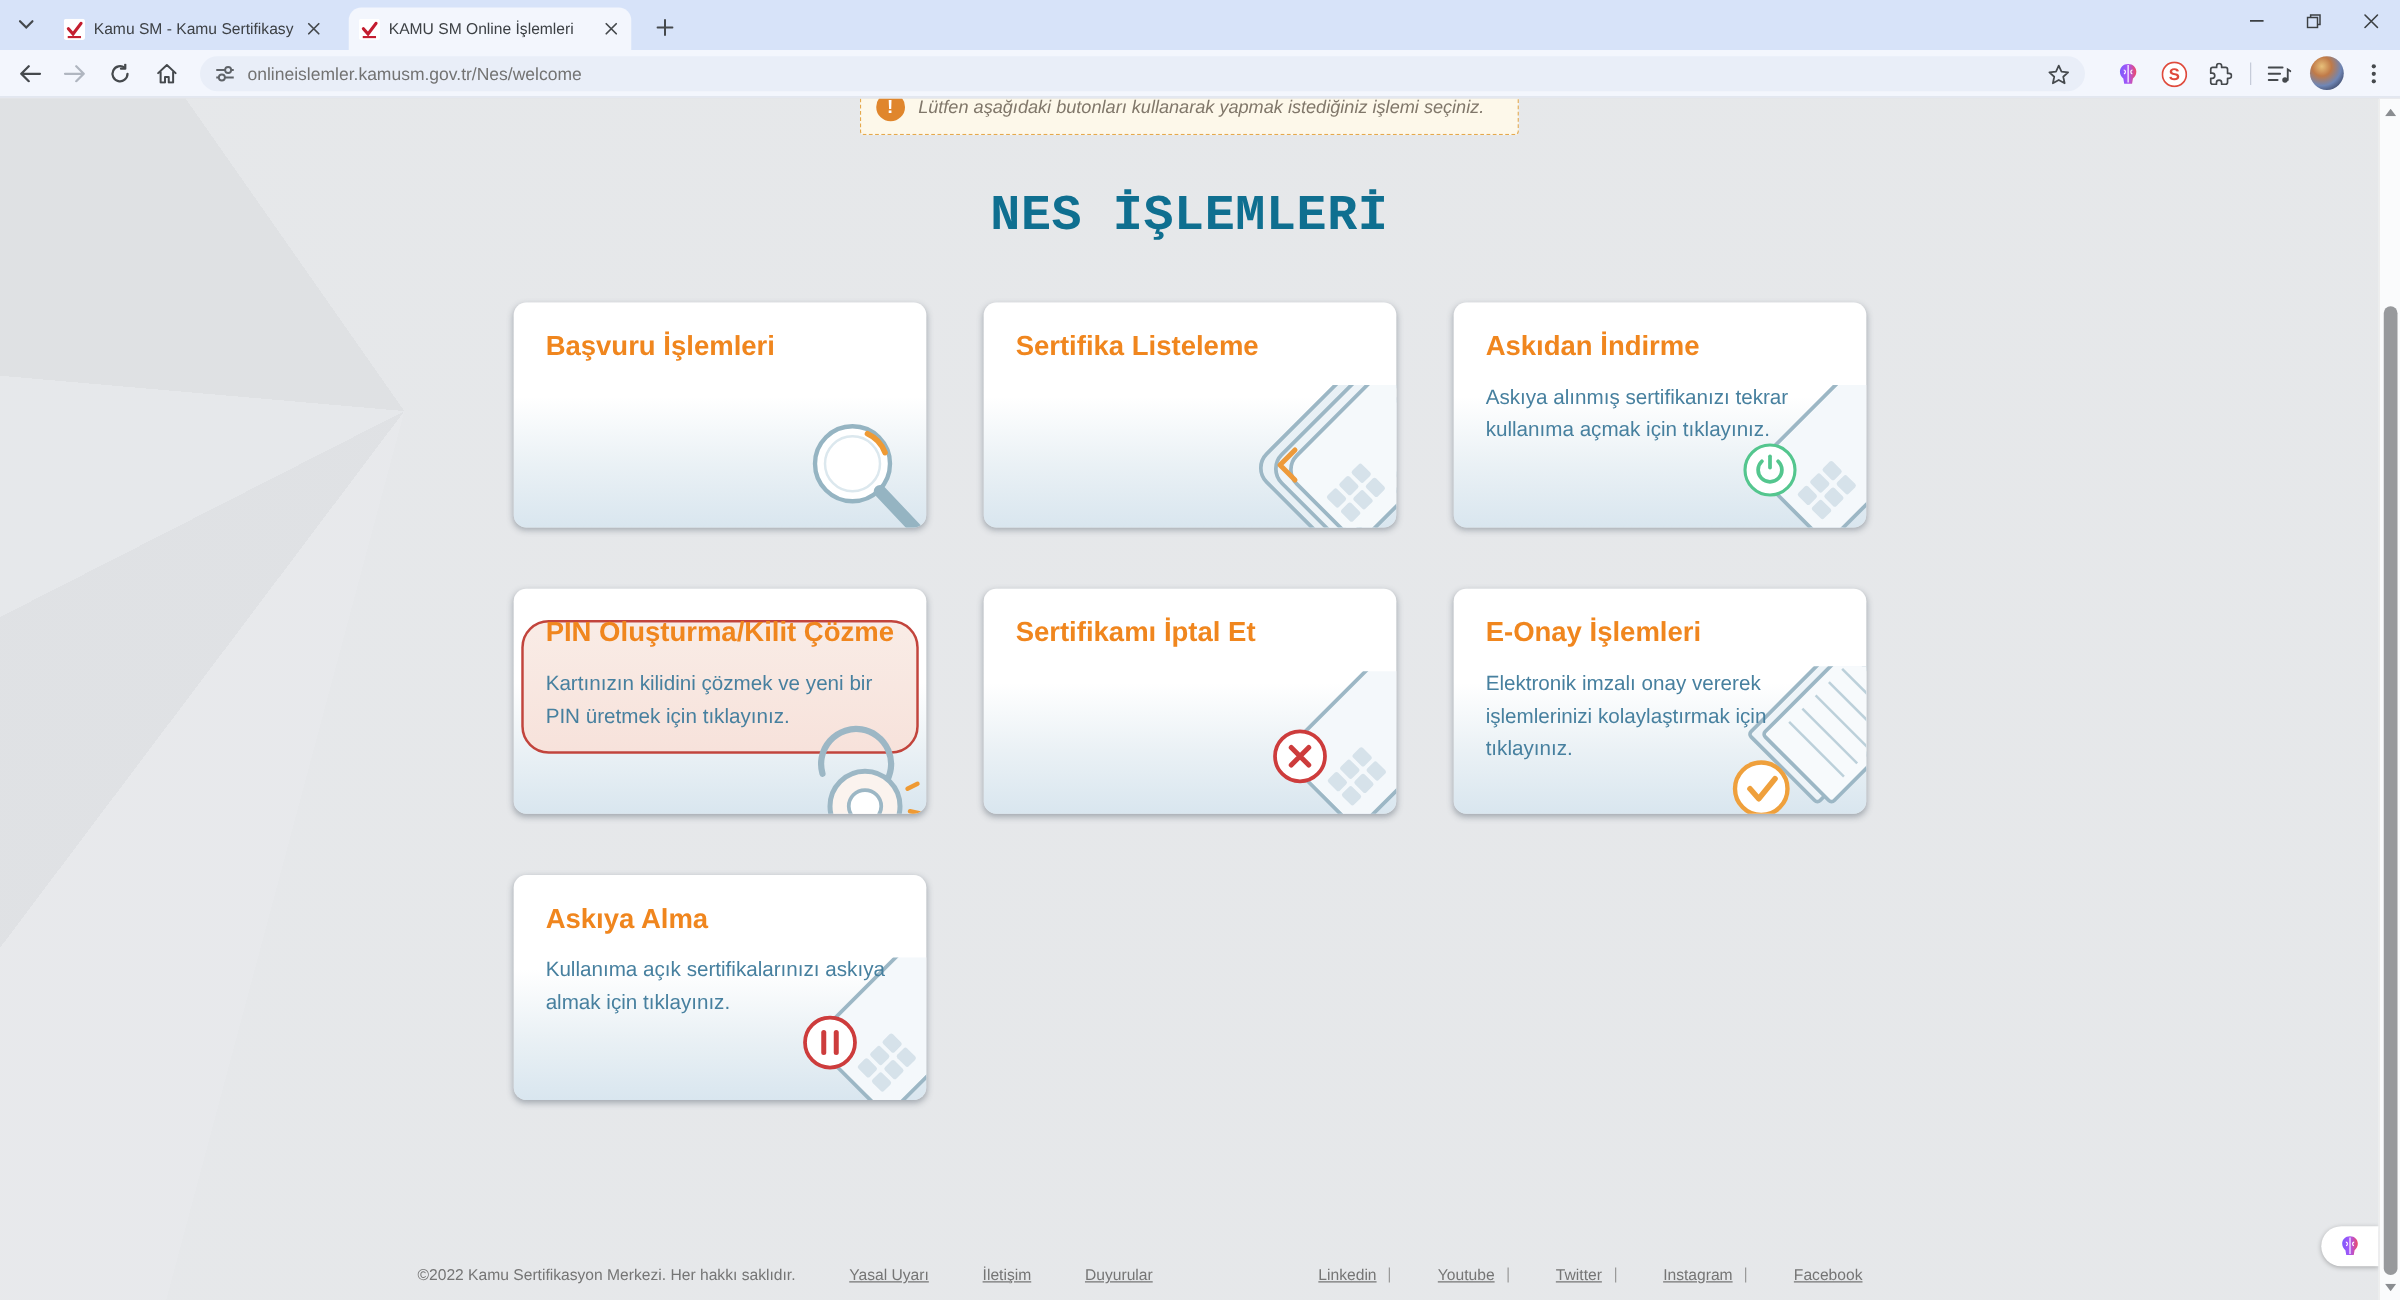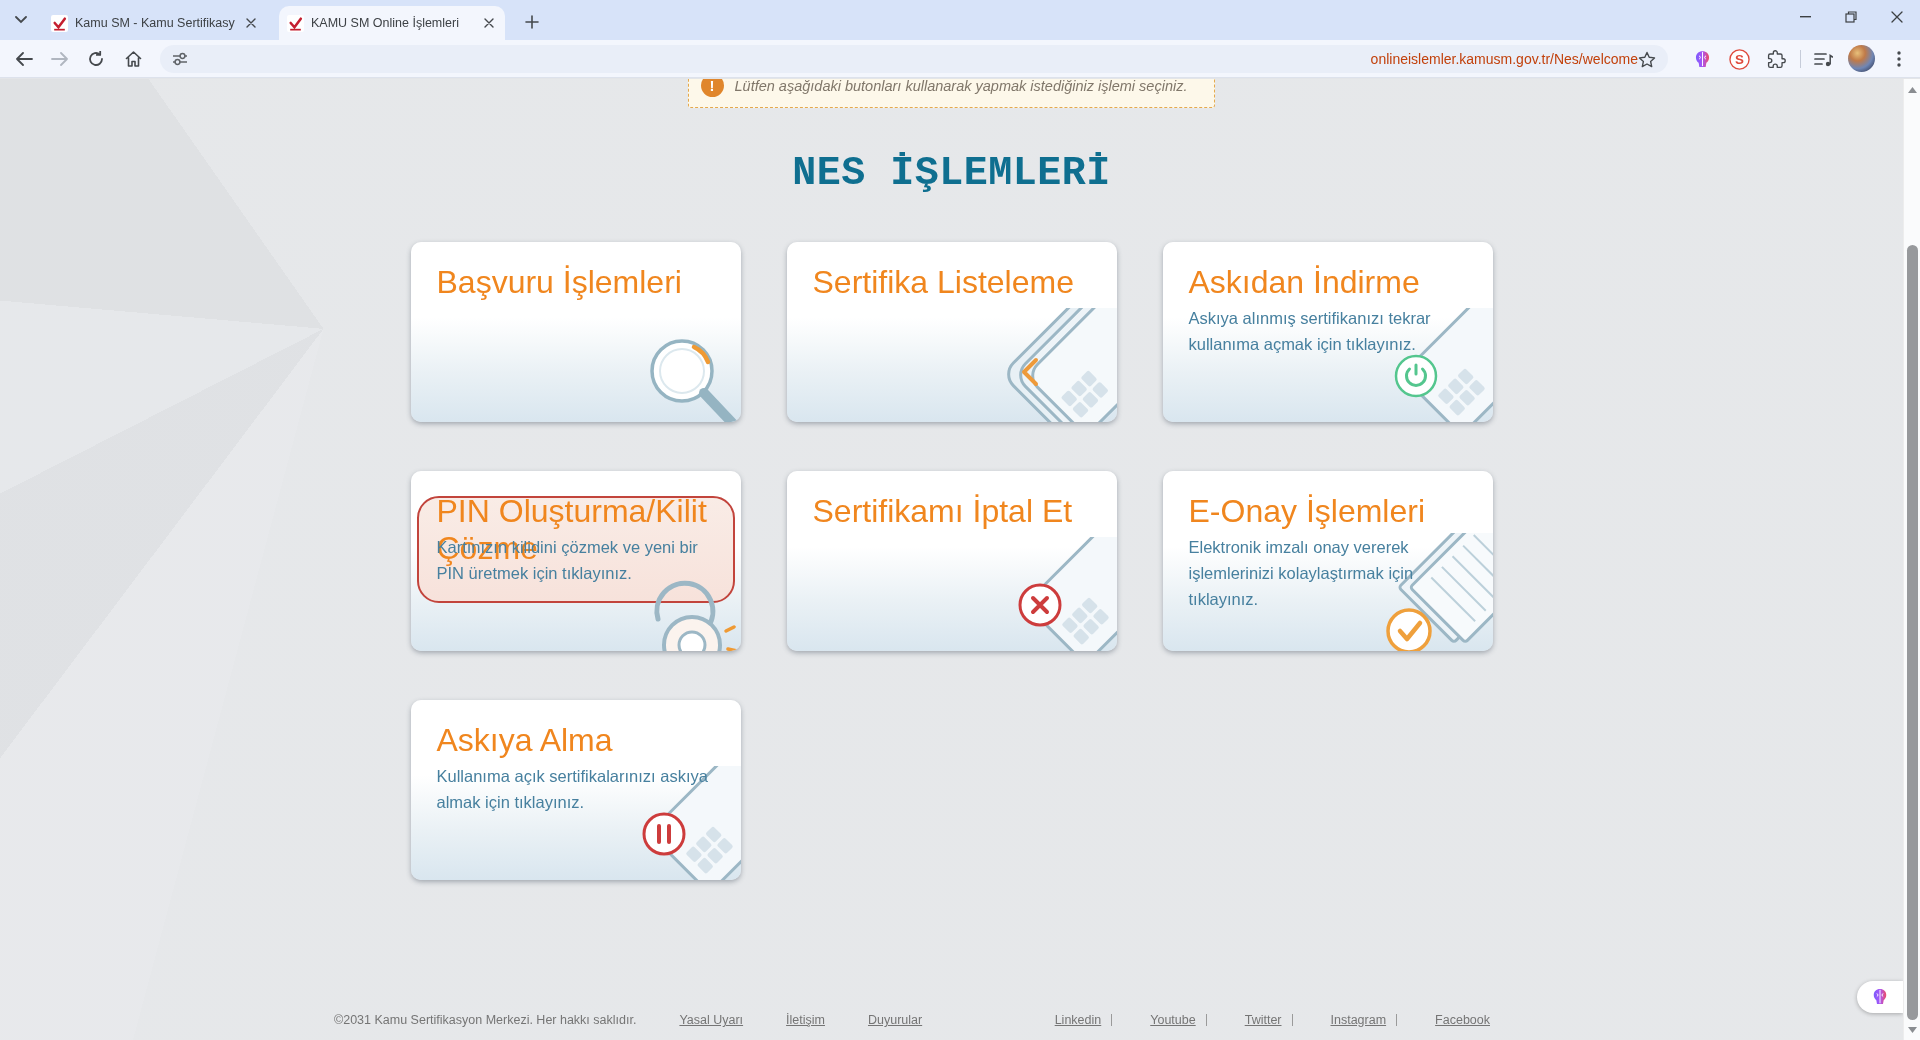--- a/index.html
+++ b/index.html
@@ -21,21 +21,21 @@
     display:flex; align-items:center; justify-content:center; }
   .win-controls { position:absolute; right:0; top:0; height:34px; display:flex; }
   .win-btn { width:46px; height:34px; display:flex; align-items:center; justify-content:center; }
 
   .toolbar { position:absolute; top:40px; left:0; right:0; height:38px; background:#f3f6fd;
     border-bottom:1px solid #dde2ec; }
   .nav-btn { position:absolute; top:3px; width:32px; height:32px; border-radius:50%;
     display:flex; align-items:center; justify-content:center; }
   .omnibox { position:absolute; left:160px; top:5px; width:1508px; height:28px; background:#e9eef8;
     border-radius:14px; display:flex; align-items:center; padding:0 12px; }
-  .url-text { font-size:14px; color:#c2410c; margin-left:10px; flex:1;text-align:right; }
+  .url-text { font-size:14px; color:#737373; margin-left:10px; flex:1; }
   .ext-btn { position:absolute; top:4px; width:30px; height:30px; display:flex; align-items:center; justify-content:center; }
   .toolbar-sep { position:absolute; left:1800px; top:10px; width:1px; height:18px; background:#c6ccd9; }
   .avatar { position:absolute; left:1848px; top:5px; width:27px; height:27px; border-radius:50%;
     background:radial-gradient(circle at 35% 30%, #e8c07a 0%, #c07a48 30%, #6f86b5 60%, #3c4664 85%, #2b2f3c 100%); }
 
   
   .main { position:absolute; top:79px; left:0; right:17px; bottom:0; overflow:hidden;
     background:
       conic-gradient(from 195deg at 17% 26%,
         rgba(255,255,255,0.16) 0 22deg, rgba(0,0,0,0.015) 22deg 48deg,
@@ -52,21 +52,21 @@
   .alert-text { font-style:italic; color:#80776a; font-size:14.5px; margin-left:11px; }
 
   .page-title { position:absolute; top:72px; left:0; width:100%; text-align:center;
     font-size:40px; font-weight:bold; color:#0f6f90; letter-spacing:0.5px;font-family:Liberation Mono, monospace; }
 
   .grid { position:absolute; top:163px; left:50%; margin-left:-541px; width:1082px;
     display:flex; flex-wrap:wrap; column-gap:46px; row-gap:49px; }
   .card { width:330px; height:180px; border-radius:10px; position:relative; overflow:hidden; cursor:pointer;
     background:linear-gradient(180deg,#ffffff 0%,#ffffff 42%,#eaf1f5 72%,#d9e6ef 100%);
     box-shadow:0 2px 5px rgba(80,92,104,0.45); }
-  .card-title { position:absolute; top:22px; left:26px; font-size:32px; font-weight:normal; color:#f0861e; z-index:3; }
+  .card-title { position:absolute; top:22px; left:26px; font-size:22px; font-weight:bold; color:#f0861e; z-index:3; }
   .card-desc { position:absolute; top:63px; left:26px; width:284px; font-size:16.5px; line-height:26px; color:#47809f; z-index:3; }
   .card-icon { position:absolute; z-index:2; }
   .highlight-ring { position:absolute; left:6px; right:6px; top:25px; height:107px; z-index:1;
     border:2px solid #c2443c; border-radius:22px;
     background:linear-gradient(180deg,#f9ece6 0%,#f7e2db 100%); }
 
   .footer { position:absolute; bottom:0; left:0; right:0; height:36px; font-size:12.5px; color:#757575; }
   .footer-left { position:absolute; left:334px; top:9px; display:flex; align-items:center; gap:15px; white-space:nowrap; }
   .footer-right { position:absolute; right:413px; top:9px; display:flex; align-items:center; white-space:nowrap; }
   .flink { text-decoration:underline; color:#757575; cursor:pointer;margin-left:28px; }
@@ -364,21 +364,21 @@
         </g>
         <circle cx="46" cy="68" r="20" fill="#ffffff" stroke="#cd3c3c" stroke-width="3"></circle>
         <line x1="41" y1="60" x2="41" y2="76" stroke="#cd3c3c" stroke-width="4" stroke-linecap="round"></line>
         <line x1="51" y1="60" x2="51" y2="76" stroke="#cd3c3c" stroke-width="4" stroke-linecap="round"></line>
       </svg>
     </div>
   </div>
 
   <div class="footer">
     <div class="footer-left">
-      <span>©2031 Kamu Sertifikasyon Merkezi. Her hakkı saklıdır.</span>
+      <span>©2022 Kamu Sertifikasyon Merkezi. Her hakkı saklıdır.</span>
       <span class="flink">Yasal Uyarı</span>
       <span class="flink">İletişim</span>
       <span class="flink">Duyurular</span>
     </div>
     <div class="footer-right">
       <span class="flink">Linkedin</span>
       <span class="fsep"></span>
       <span class="flink">Youtube</span>
       <span class="fsep"></span>
       <span class="flink">Twitter</span>

